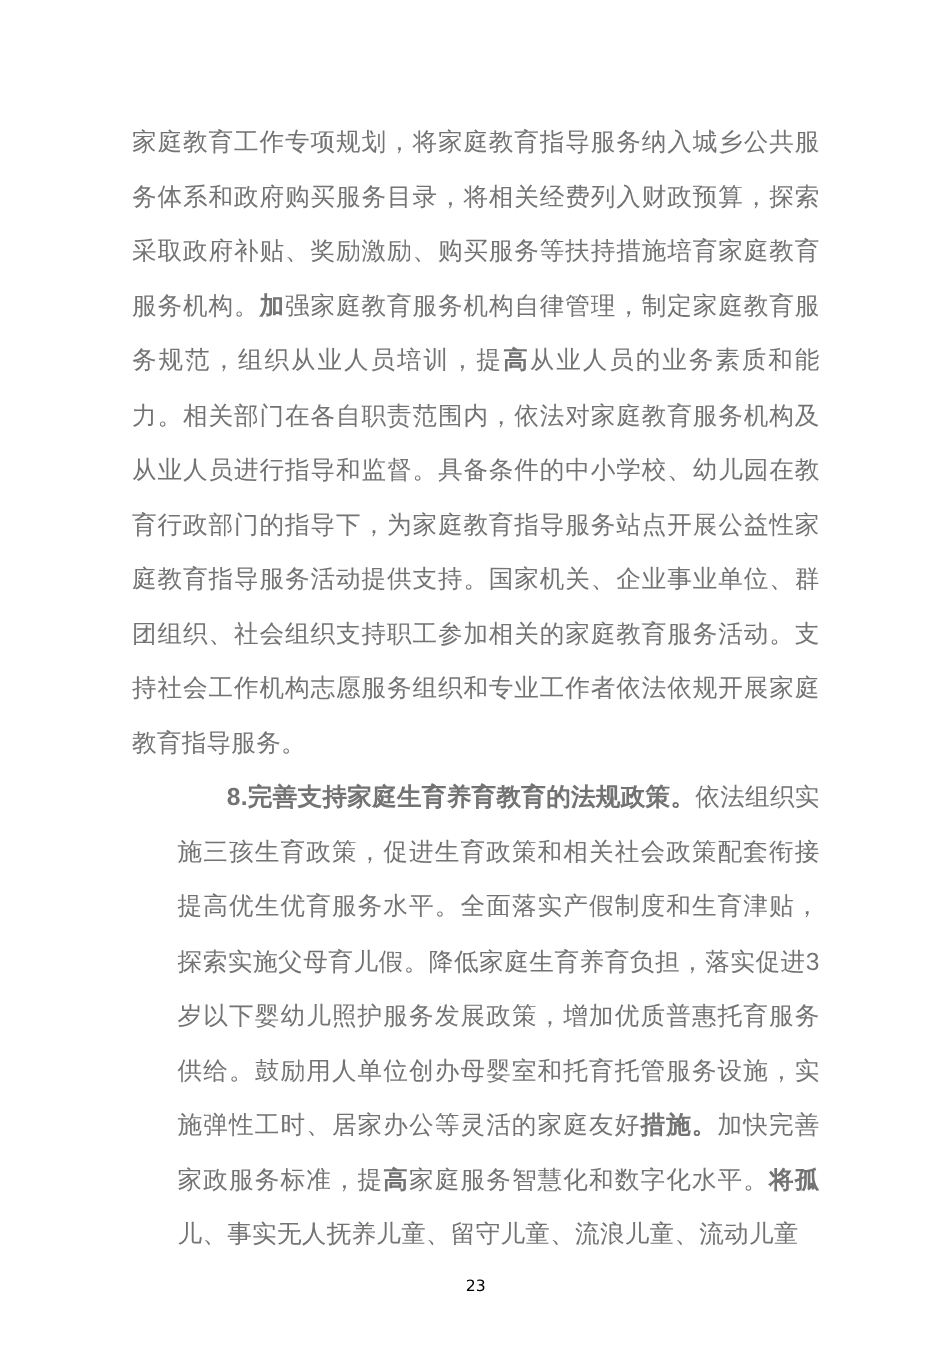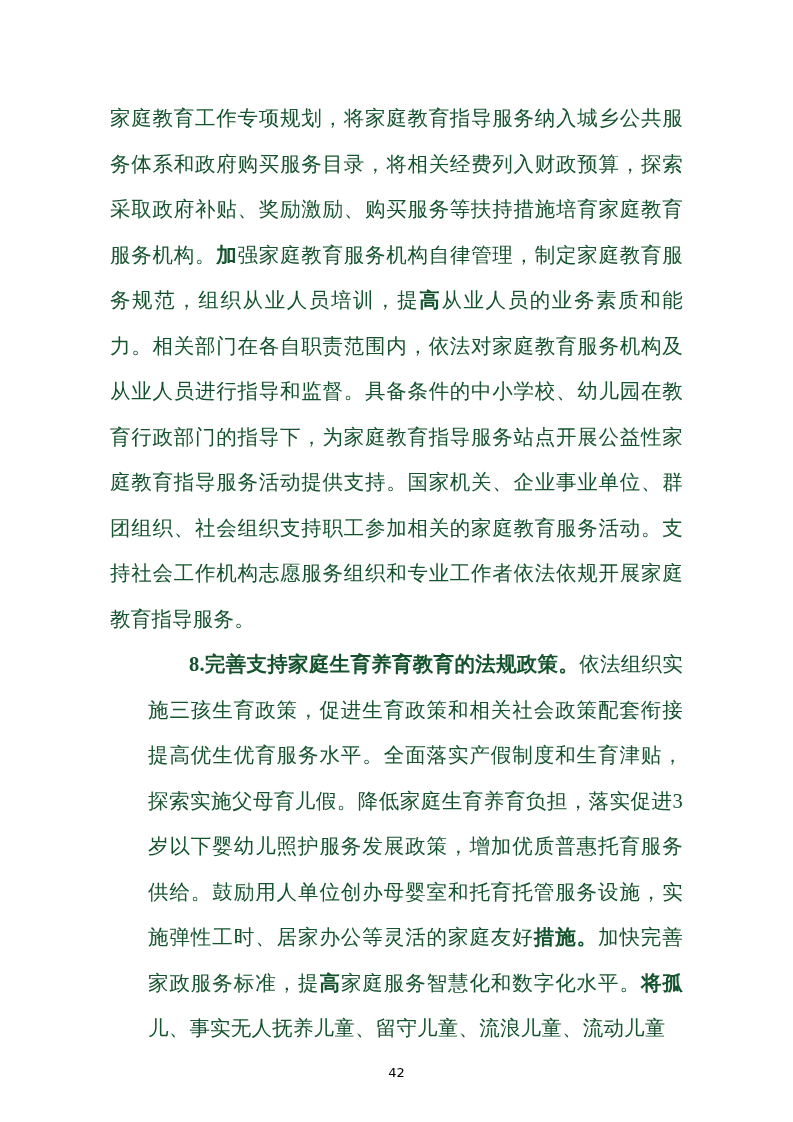--- a/index.html
+++ b/index.html
@@ -29,22 +29,22 @@
     position: relative;
     width: 573px;
   }
   p.para {
     margin: 0;
     font-size: 20.5px;
     line-height: 45.5px;
     text-align: justify;
     text-justify: inter-ideograph;
     letter-spacing: 0.2px;
-    color: #14532d;
-    font-family: Liberation Serif, serif;
+    color: #737373;
+    font-family: Liberation Sans, sans-serif;
   }
   p.para.indent {
     text-indent: 41px;
     margin-left: 38px;
   }
   .b {
     font-weight: bold;
   }
   .page-number {
     position: absolute;
@@ -58,14 +58,14 @@
   }
 </style>
 </head>
 <body>
 
 <div class="page">
   <div class="doc-body">
     <p class="para" id="para-0"><span>家庭教育工作专项规划，将家庭教育指导服务纳入城乡公共服务体系和政府购买服务目录，将相关经费列入财政预算，探索采取政府补贴、奖励激励、购买服务等扶持措施培育家庭教育服务机构。</span><span class="b">加</span><span>强家庭教育服务机构自律管理，制定家庭教育服务规范，组织从业人员培训，提</span><span class="b">高</span><span>从业人员的业务素质和能力。相关部门在各自职责范围内，依法对家庭教育服务机构及从业人员进行指导和监督。具备条件的中小学校、幼儿园在教育行政部门的指导下，为家庭教育指导服务站点开展公益性家庭教育指导服务活动提供支持。国家机关、企业事业单位、群团组织、社会组织支持职工参加相关的家庭教育服务活动。支持社会工作机构志愿服务组织和专业工作者依法依规开展家庭教育指导服务。</span></p>
     <p class="para indent" id="para-1"><span class="b">8.完善支持家庭生育养育教育的法规政策。</span><span>依法组织实施三孩生育政策，促进生育政策和相关社会政策配套衔接提高优生优育服务水平。全面落实产假制度和生育津贴，探索实施父母育儿假。降低家庭生育养育负担，落实促进3岁以下婴幼儿照护服务发展政策，增加优质普惠托育服务供给。鼓励用人单位创办母婴室和托育托管服务设施，实施弹性工时、居家办公等灵活的家庭友好</span><span class="b">措施。</span><span>加快完善家政服务标准，提</span><span class="b">高</span><span>家庭服务智慧化和数字化水平。</span><span class="b">将孤</span><span>儿、事实无人抚养儿童、留守儿童、流浪儿童、流动儿童</span></p>
   </div>
-  <div class="page-number">42</div>
+  <div class="page-number">23</div>
 </div>
 
 </body></html>

